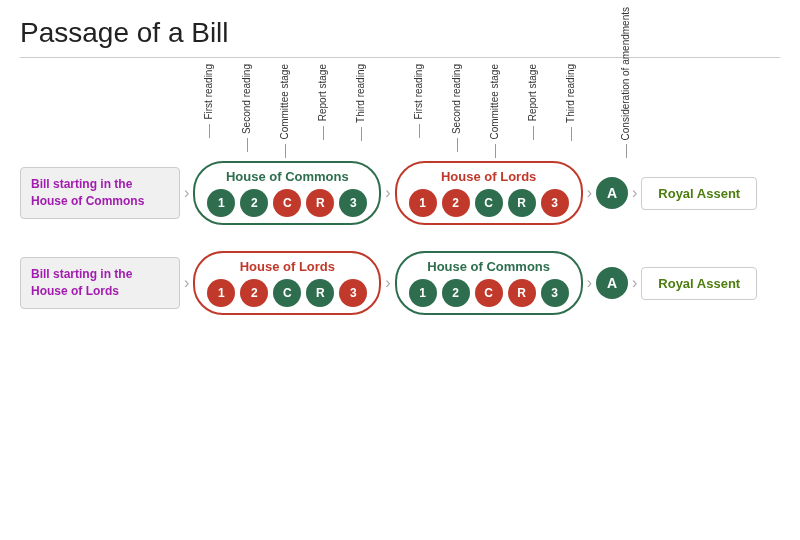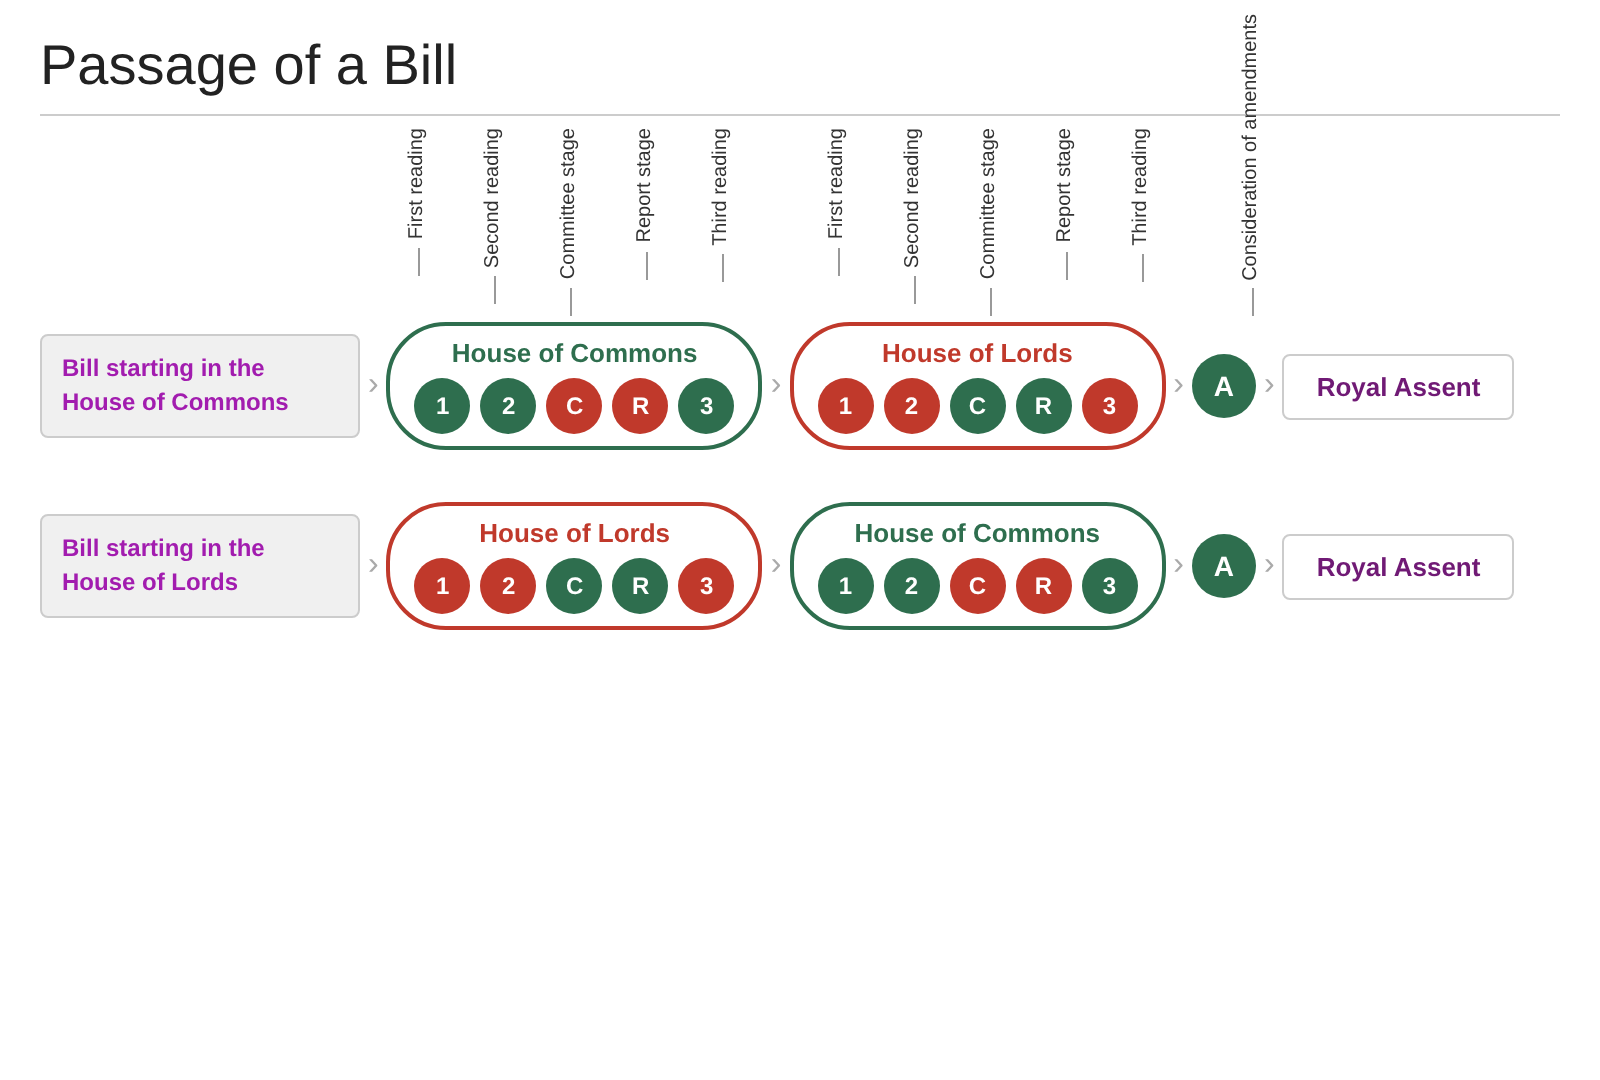--- a/index.html
+++ b/index.html
@@ -153,21 +153,21 @@
     }
     .circle.green { background: #2e6e4e; }
     .circle.red { background: #c0392b; }
 
     
     .royal-assent-box {
       border: 1px solid #ccc;
       border-radius: 4px;
       padding: 8px 16px;
       font-size: 13px;
-      color: #701a75;
+      color: #4d7c0f;
       font-weight: bold;
       white-space: nowrap;
     }
 
     
     .a-circle {
       width: 32px;
       height: 32px;
       border-radius: 50%;
       background: #2e6e4e;

